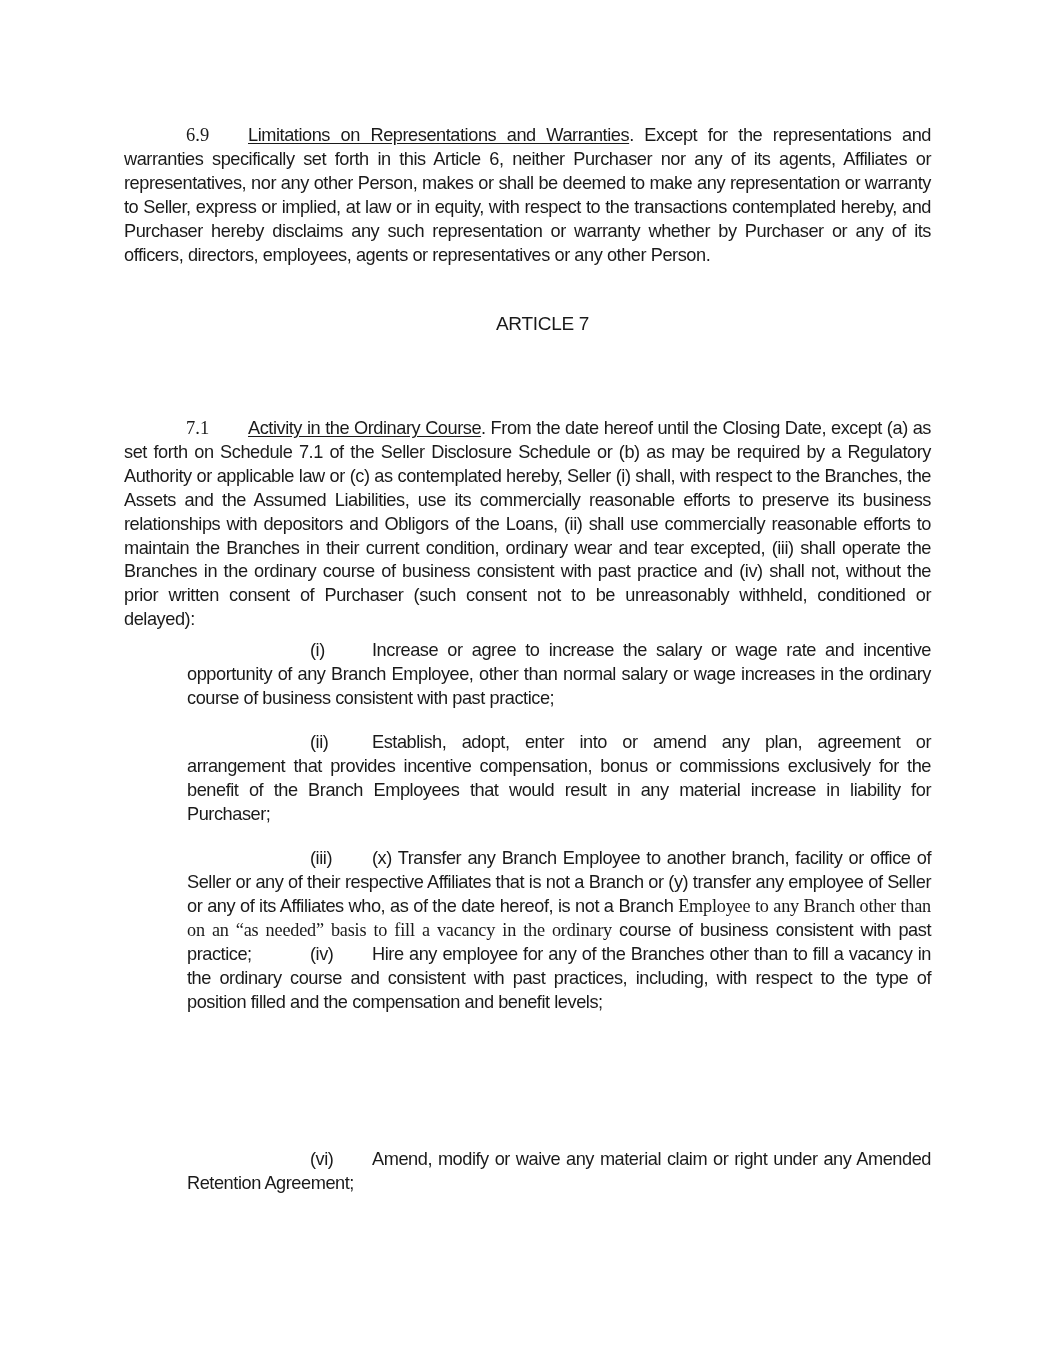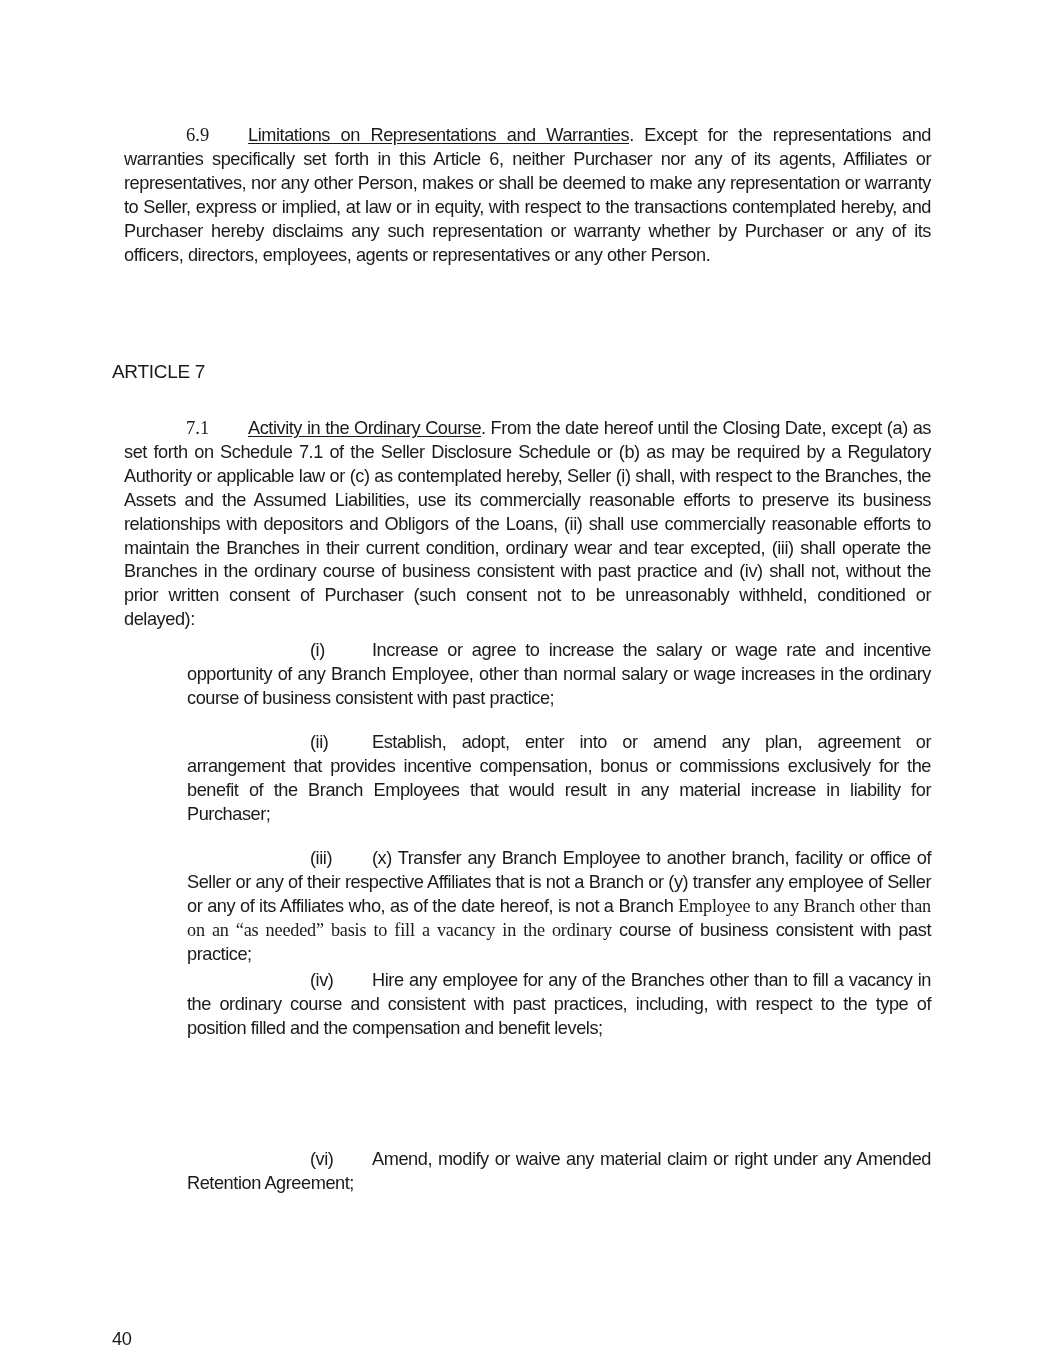--- a/index.html
+++ b/index.html
@@ -50,35 +50,34 @@
     .heading-u {
       text-decoration: underline;
       text-underline-offset: 2px;
     }
     .serif-run {
       font-family: "Liberation Serif", serif;
       letter-spacing: -0.2px;
     }
     .center {
       position: absolute;
-      left: 112px;
+      left: 139px;
       width: 807px;
-      text-align: left;
+      text-align: center;
       font-size: 18.2px;
       letter-spacing: -0.3px;
-      margin-top: 48px;
     }
     #p69 { top: 124px; }
     #art-title { top: 313px; font-size: 19px; }
     #art-sub { top: 360px; }
     #p71 { top: 404px; margin-top: 13px; }
     #pi { top: 639px; }
     #pii { top: 731px; }
     #piii { top: 847px; }
-    #piv { top: 969px; }
+    #piv { top: 943px; }
     #pv { top: 1079px; }
     #pvi { top: 1148px; }
     #page-num { top: 1281px; font-size: 18.2px; }
   </style>
 </head>
 <body>
 
 <div class="page">
 
   <div id="p69" class="para body"><span class="num sec-num">6.9</span><span class="heading-u">Limitations on Representations and Warranties</span><span>.</span><span>  Except for the representations and warranties specifically set forth in this Article 6, neither Purchaser nor any of its agents, Affiliates or representatives, nor any other Person, makes or shall be deemed to make any representation or warranty to Seller, express or implied, at law or in equity, with respect to the transactions contemplated hereby, and Purchaser hereby disclaims any such representation or warranty whether by Purchaser or any of its officers, directors, employees, agents or representatives or any other Person.</span></div>
@@ -91,15 +90,14 @@
 
   <div id="pii" class="para sub"><span class="num sub-num">(ii)</span><span>Establish, adopt, enter into or amend any plan, agreement or arrangement that provides incentive compensation, bonus or commissions exclusively for the benefit of the Branch Employees that would result in any material increase in liability for Purchaser;</span></div>
 
   <div id="piii" class="para sub"><span class="num sub-num">(iii)</span><span>(x) Transfer any Branch Employee to another branch, facility or office of Seller or any of their respective Affiliates that is not a Branch or (y) transfer any employee of Seller or any of its Affiliates who, as of the date hereof, is not a Branch </span><span class="serif-run">Employee to any Branch other than on an “as needed” basis to fill a vacancy in the ordinary </span><span>course of business consistent with past practice;</span></div>
 
   <div id="piv" class="para sub"><span class="num sub-num">(iv)</span><span>Hire any employee for any of the Branches other than to fill a vacancy in the ordinary course and consistent with past practices, including, with respect to the type of position filled and the compensation and benefit levels;</span></div>
 
 
   <div id="pvi" class="para sub"><span class="num sub-num">(vi)</span><span>Amend, modify or waive any material claim or right under any Amended Retention Agreement;</span></div>
 
-  <div id="page-num" class="center">40</div>
 
 </div>
 
 </body></html>

